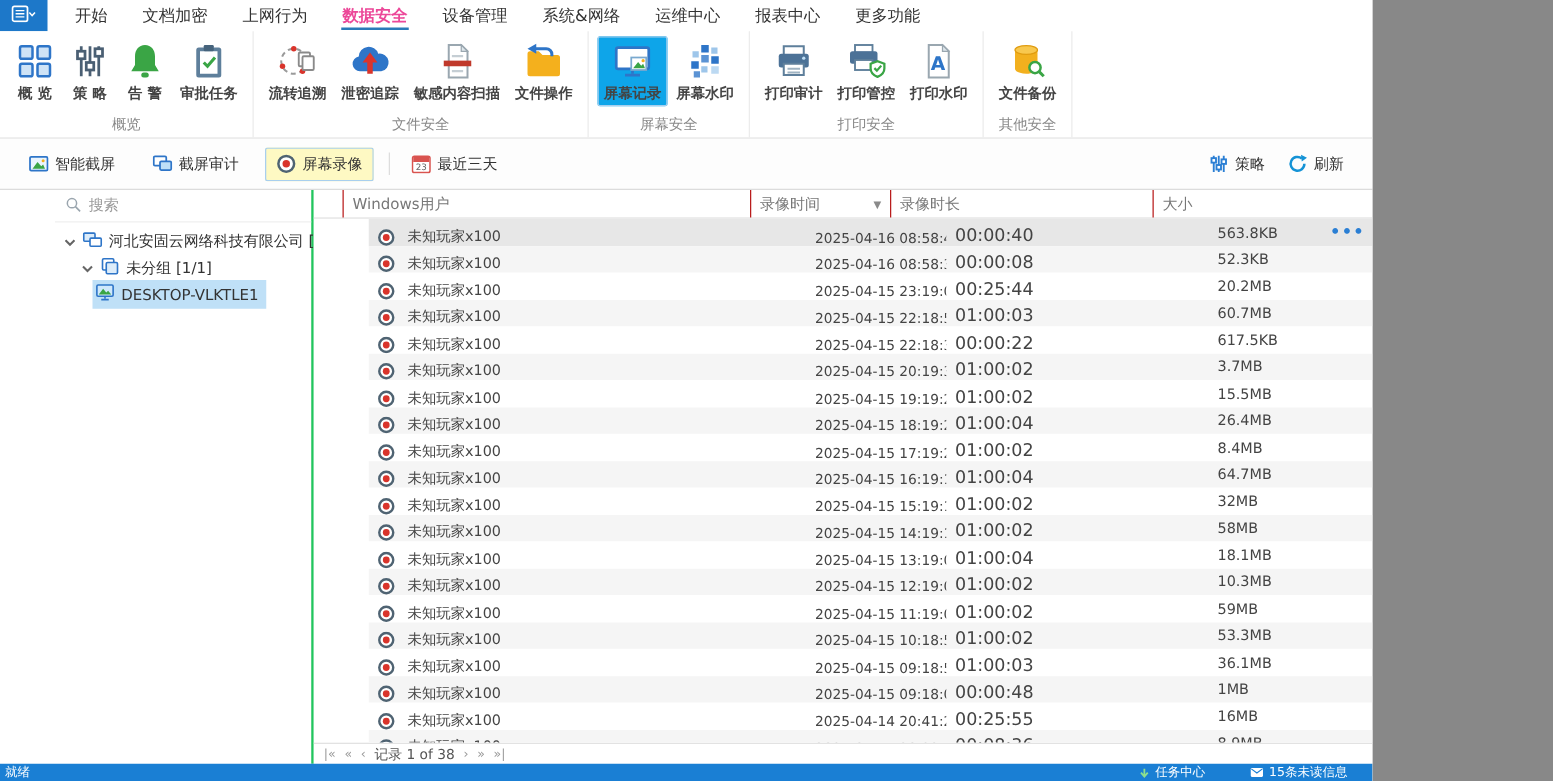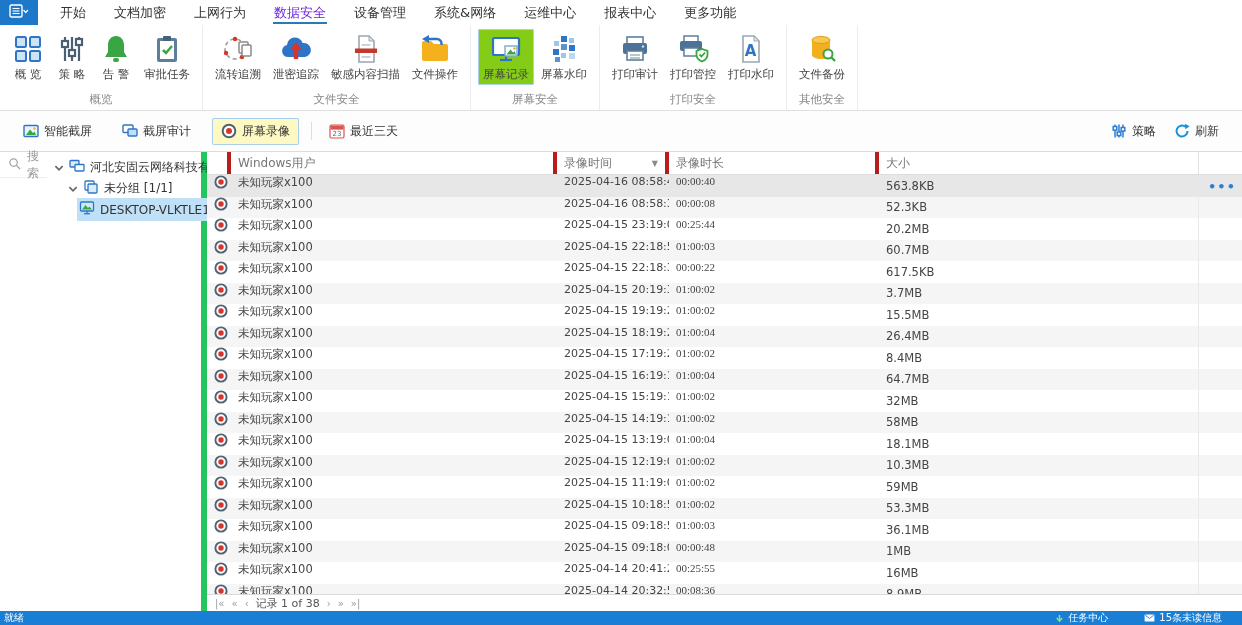--- a/index.html
+++ b/index.html
@@ -1,80 +1,80 @@
 <!DOCTYPE html>
 <html><head>
 <meta charset="utf-8">
 <style>
   * { box-sizing: border-box; margin: 0; padding: 0; }
   body { font-family: "DejaVu Sans", "Liberation Sans", sans-serif; background:#888; }
-  .screen { width:1242px; height:625px; background:#fff; position:relative; overflow:hidden;
+  .screen { width:1098px; height:625px; background:#fff; position:relative; overflow:hidden;
             display:flex; flex-direction:column; font-family:"DejaVu Sans","Liberation Sans",sans-serif; }
 
   
   .menubar { height:25px; display:flex; align-items:stretch; background:#fff; flex:0 0 auto; }
   .app-btn { width:38px; background:#1d78c9; display:flex; align-items:center; justify-content:center; cursor:pointer; }
   .menu-items { display:flex; align-items:stretch; margin-left:8px; }
   .menu-item { padding:0 14px; font-size:13px; color:#333; display:flex; align-items:center; position:relative; cursor:pointer; white-space:nowrap; }
-  .menu-item.active { color:#6d28d9; }
+  .menu-item.active { color:#ec4899;font-weight:bold; }
   .menu-item.active::after { content:""; position:absolute; left:13px; right:13px; bottom:1px; height:2px; background:#2a7ab9; }
 
   
   .ribbon { height:86px; border-bottom:1px solid #e0e0e0; display:flex; background:#fff; flex:0 0 auto; }
   .rgroup { display:flex; flex-direction:column; border-right:1px solid #ececec; padding:0 6px; }
   .rbuttons { display:flex; flex:1; align-items:flex-start; padding-top:4px; }
   .rbtn { display:flex; flex-direction:column; align-items:center; padding:4px 5px 3px; border-radius:2px; margin:0 1px; cursor:pointer; }
-  .rbtn.active { background:#84cc16; box-shadow:0 0 0 1px #a8cfee inset; }
-  .rlabel { font-size:11.5px; color:#444; margin-top:2px; white-space:nowrap; }
+  .rbtn.active { background:#0ea5e9; box-shadow:0 0 0 1px #a8cfee inset; }
+  .rlabel { font-size:11.5px; color:#444; margin-top:2px; white-space:nowrap;font-weight:bold; }
   .ricon { width:32px; height:32px; display:block; }
   .ricon svg { width:32px; height:32px; display:block; }
   .rgroup-label { height:19px; text-align:center; font-size:11.5px; color:#888; line-height:17px; }
 
   
   .subtoolbar { height:40px; display:flex; align-items:center; padding:0 14px; background:#fdfdfd; flex:0 0 auto; }
   .tbtn { display:flex; align-items:center; gap:5px; font-size:12px; color:#333; padding:5px 9px; border-radius:2px; margin-right:12px; cursor:pointer; white-space:nowrap; }
   .tbtn.active { background:#fef9c3; box-shadow:0 0 0 1px #a8cfee inset; }
   .tbtn svg { width:16px; height:16px; display:block; }
   .tsep { width:1px; height:18px; background:#ddd; margin:0 8px 0 0; }
   .subtoolbar-right { margin-left:auto; display:flex; align-items:flex-start; }
   .subtoolbar-right .tbtn { margin-right:0; }
 
   
   .content { flex:1 1 auto; display:flex; border-top:1px solid #dcdcdc; min-height:0; }
 
-  .sidebar { width:207px; flex:0 0 207px; border-right:6px solid #22c55e; display:flex; flex-direction:row; background:#fff; }
+  .sidebar { width:207px; flex:0 0 207px; border-right:2px solid #22c55e; display:flex; flex-direction:column; background:#fff;margin-left:44px; }
   .search-box { height:26px; display:flex; align-items:center; padding:0 8px; gap:6px; border-bottom:1px solid #efefef; }
   .search-box svg { width:13px; height:13px; }
   .search-placeholder { font-size:12px; color:#9a9a9a; }
   .tree { padding-top:5px; font-size:12px; color:#333; }
   .tree-item { display:flex; align-items:center; height:21px; cursor:pointer; white-space:nowrap; }
   .tree-item .chev { width:12px; height:12px; margin-right:2px; flex:0 0 auto; }
   .tree-node { display:flex; align-items:center; gap:5px; padding:2px 6px 2px 2px; }
   .tree-item.selected .tree-node { background:#bfe0f7; }
   .tree-node svg { width:16px; height:16px; flex:0 0 auto; }
   .lvl0 { padding-left:6px; } .lvl1 { padding-left:20px; } .lvl2 { padding-left:30px; }
 
   .main { flex:1 1 auto; display:flex; flex-direction:column; min-width:0; }
 
   .thead { height:23px; display:flex; border-bottom:1px solid #dcdcdc; font-size:12px; color:#777; align-items:stretch; flex:0 0 auto; background:#fff; }
-  .th { padding:0 7px; border-right:4px solid #b91c1c; display:flex; align-items:center; white-space:nowrap; }
+  .th { padding:0 7px; border-right:1px solid #b91c1c; display:flex; align-items:center; white-space:nowrap; }
   .th.last { border-right:1px solid #e3e3e3; }
   .th-rest { flex:1; border-right:none; }
   .filter-arrow { margin-left:auto; font-size:8px; color:#8a8a8a; padding-left:14px; cursor:pointer; }
 
   .tbody { flex:1 1 auto; overflow:hidden; position:relative; background:#fff; }
-  .trow { height:21.5px; display:flex; align-items:flex-start; font-size:11.5px; color:#444; position:relative; cursor:pointer; }
+  .trow { height:21.5px; display:flex; align-items:flex-end; font-size:11.5px; color:#444; position:relative; cursor:pointer;margin-left:44px; }
   .trow:nth-child(even) { background:#f5f5f5; }
   .trow.selected { background:#e7e7e7; }
   .cell { padding:0 7px; white-space:nowrap; overflow:hidden; }
   .c-icon { width:24px; flex:0 0 24px; display:flex; justify-content:center; padding:0 0 0 4px; }
   .c-icon svg { width:14px; height:14px; }
   .c-user { width:326px; flex:0 0 326px; }
   .c-time { width:112px; flex:0 0 112px; font-size:11px; }
-  .c-dur  { width:210px; flex:0 0 210px; font-size:11px;font-family:Liberation Serif, serif; }
+  .c-dur  { width:210px; flex:0 0 210px; font-size:14px; }
   .c-size { width:320px; flex:0 0 320px; border-right:1px solid #e9e9e9; align-self:stretch; display:flex; align-items:center; }
   .row-more { position:absolute; right:6px; top:50%; transform:translateY(-50%); color:#2b7fd4; font-size:13px; letter-spacing:1px; font-weight:bold; }
 
   .pager { height:17px; border-top:1px solid #d9d9d9; display:flex; align-items:center; font-size:11px; color:#555; padding-left:8px; gap:7px; background:#fff; flex:0 0 auto; }
   .pico { color:#9a9a9a; font-size:10px; cursor:pointer; }
 
   
   .statusbar { height:14px; background:#1a7fd4; color:#fff; display:flex; align-items:center; font-size:10px; padding:0 4px; flex:0 0 auto; }
   .status-right { margin-left:auto; display:flex; align-items:center; gap:36px; padding-right:16px; }
   .status-item { display:flex; align-items:center; gap:4px; cursor:pointer; }

